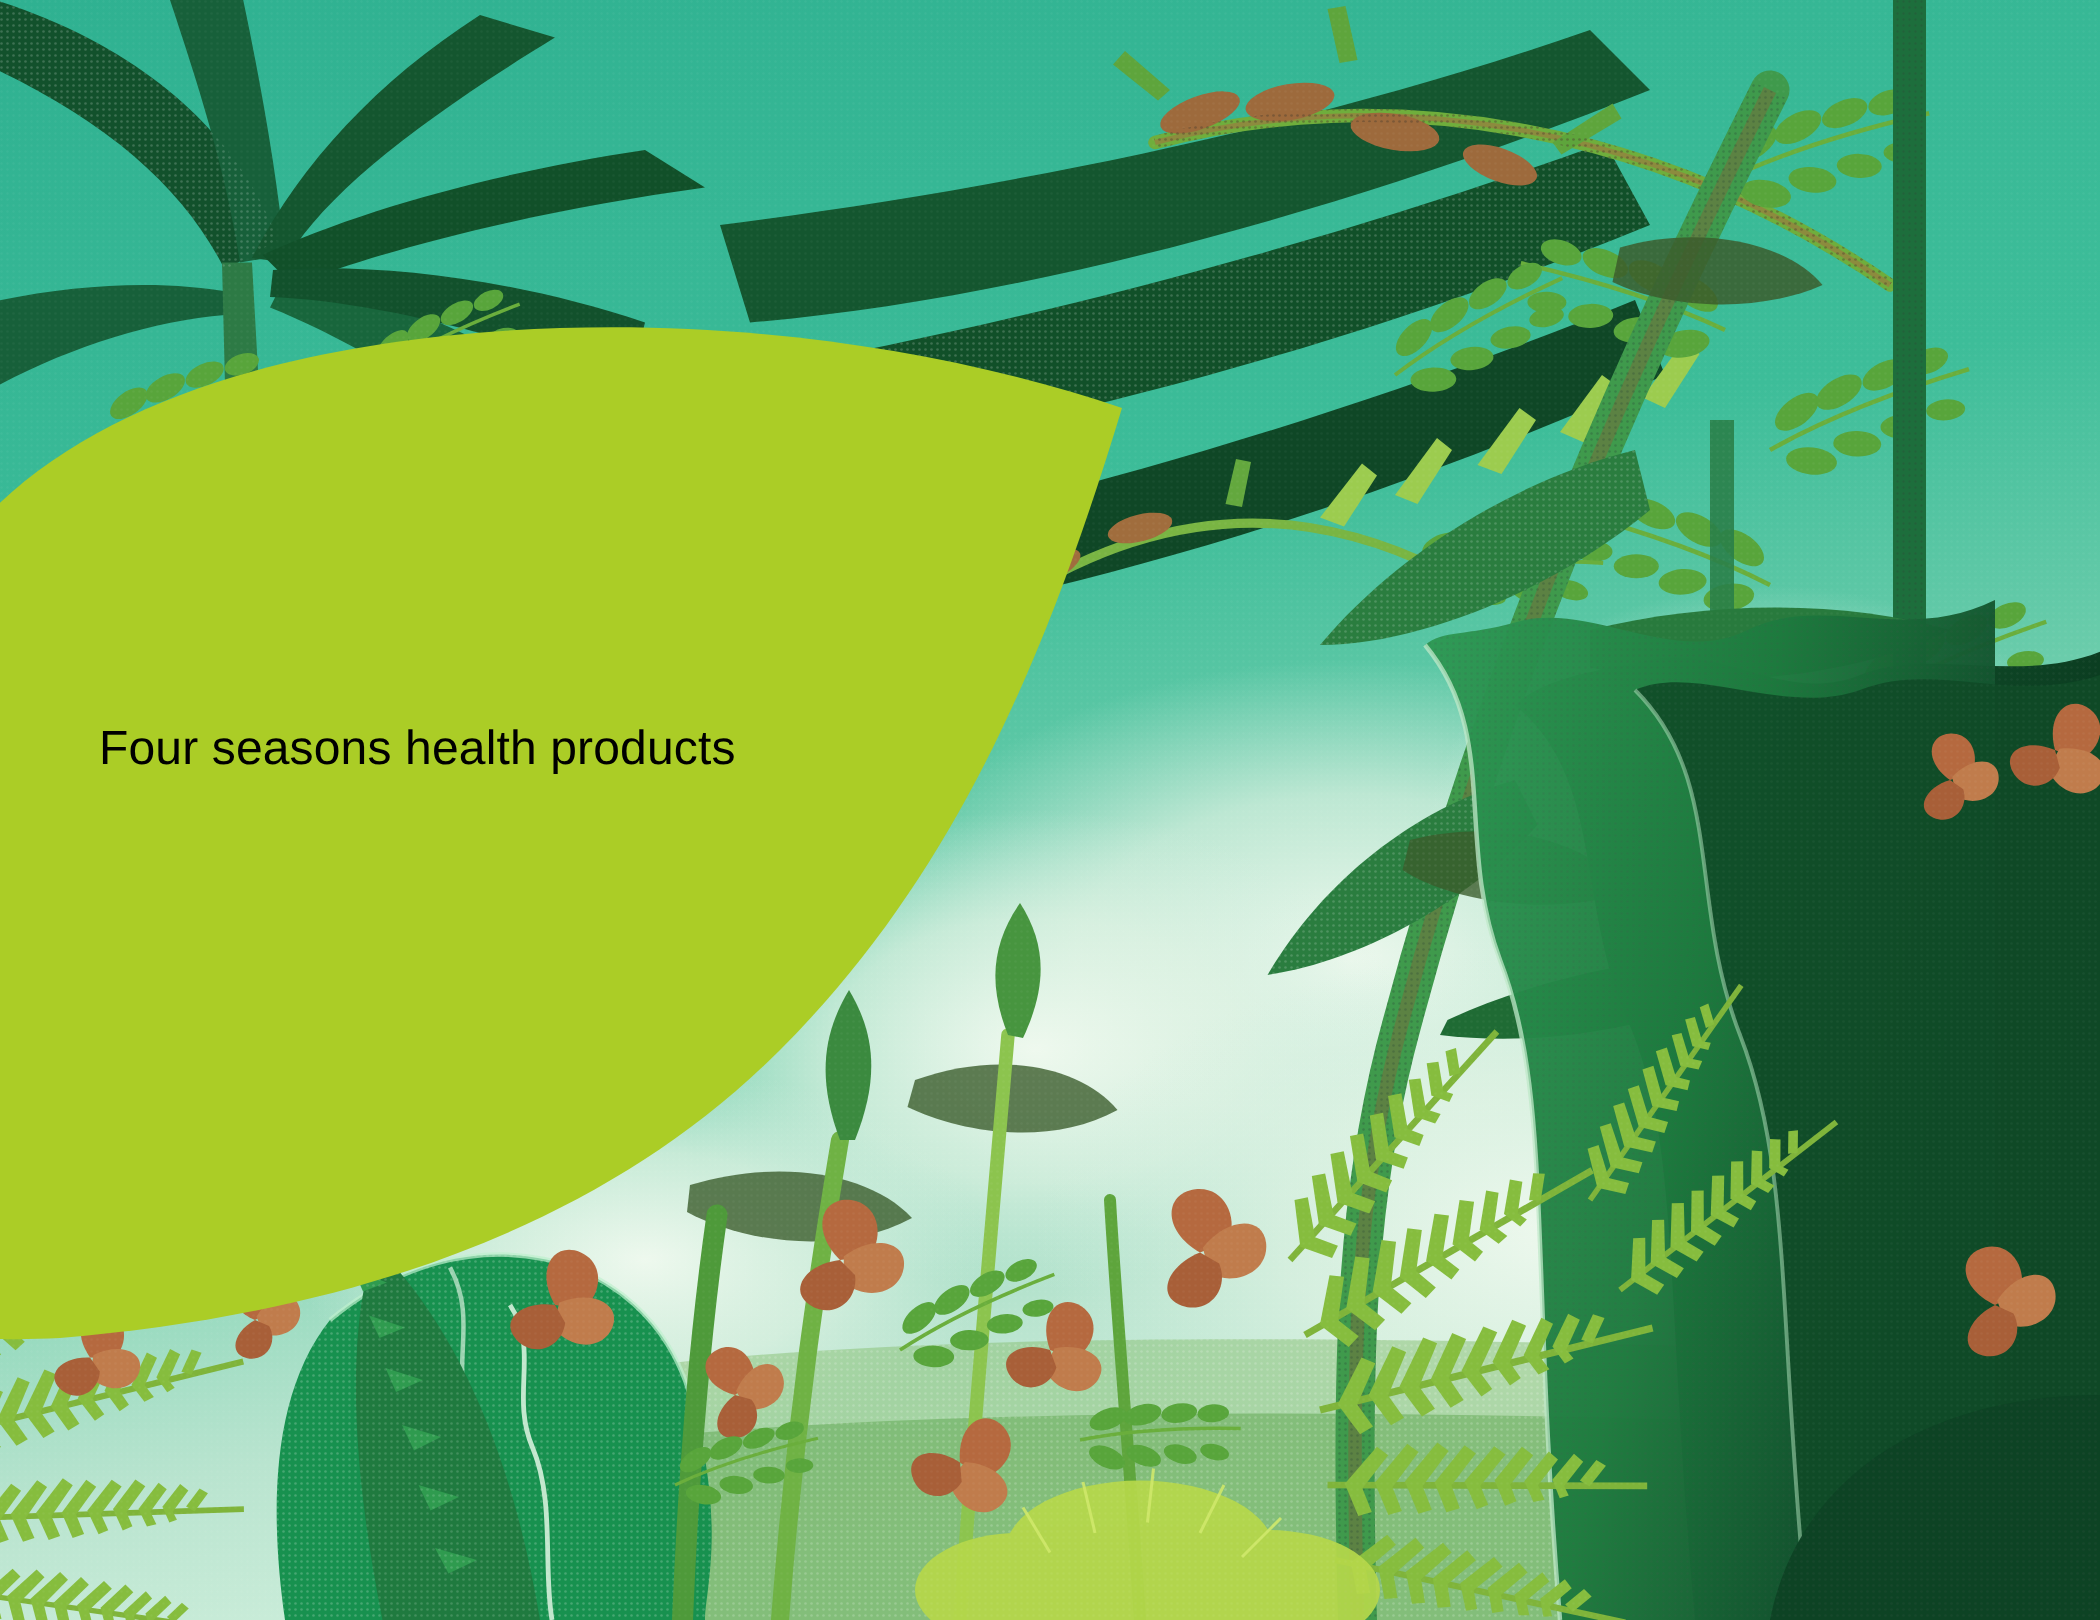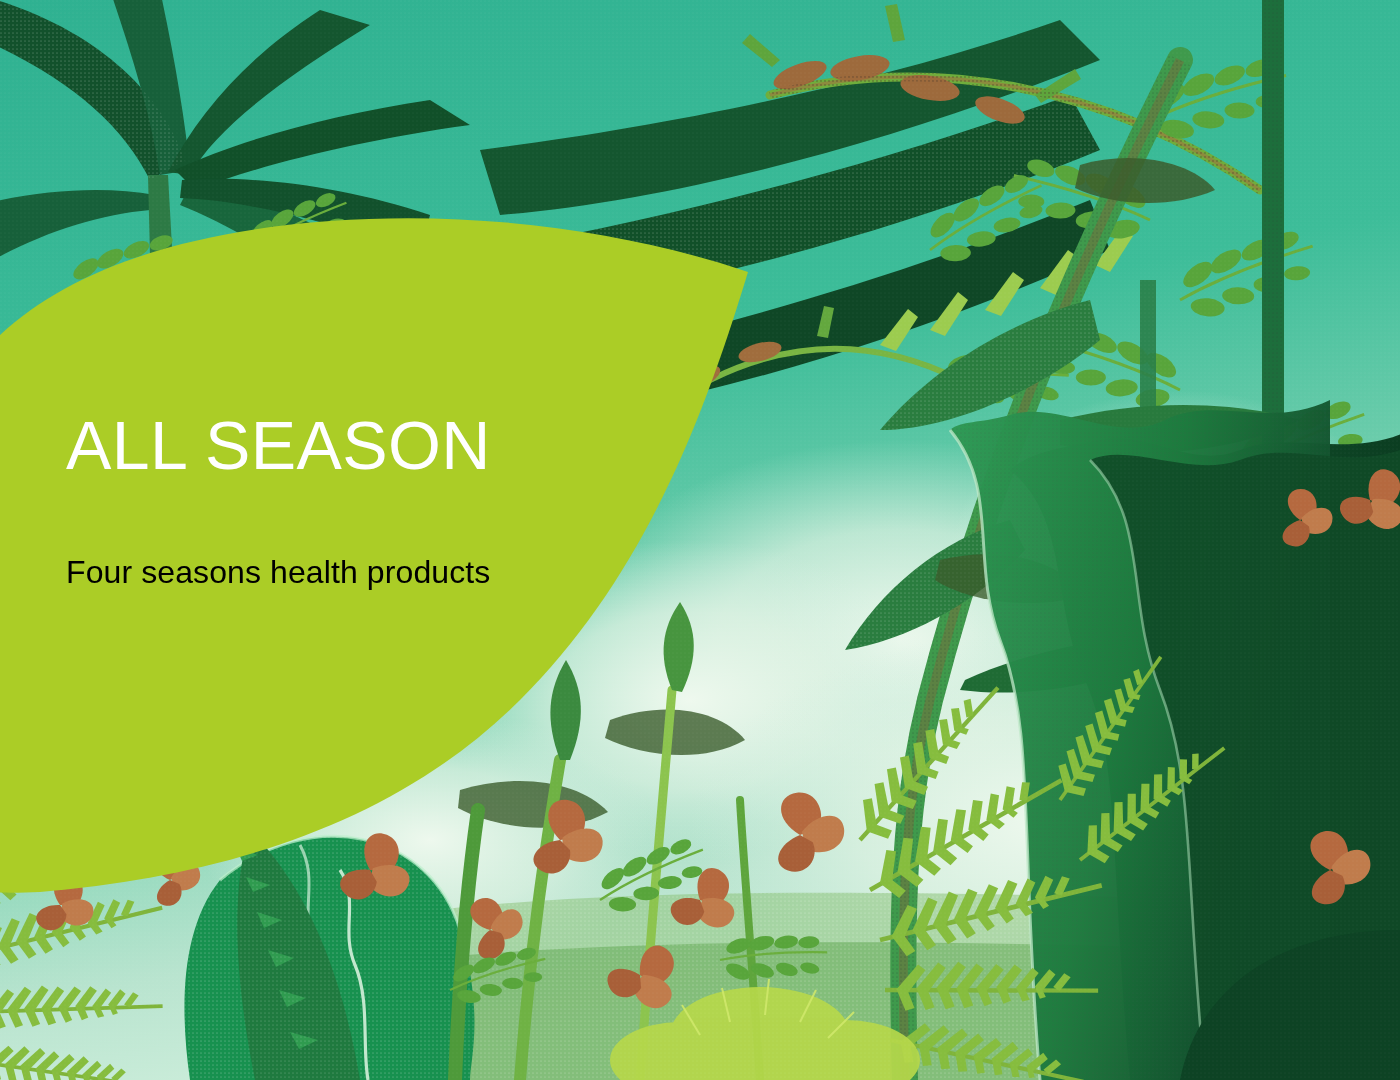--- a/index.html
+++ b/index.html
@@ -454,17 +454,16 @@
     <path d="M-10 345
              C 60 272, 180 232, 330 221
              C 480 210, 630 232, 748 272
              C 700 430, 640 580, 520 700
              C 400 820, 230 876, 40 892
              C 20 893, 0 893, -10 892
              Z" fill="#abcd26"></path>
   </svg>
 
   <div class="badge-copy">
-    <div class="title-line light">ALL SEASON</div>
     <div class="subtitle">Four seasons health products</div>
   </div>
 
 </div>
 
 </body></html>

